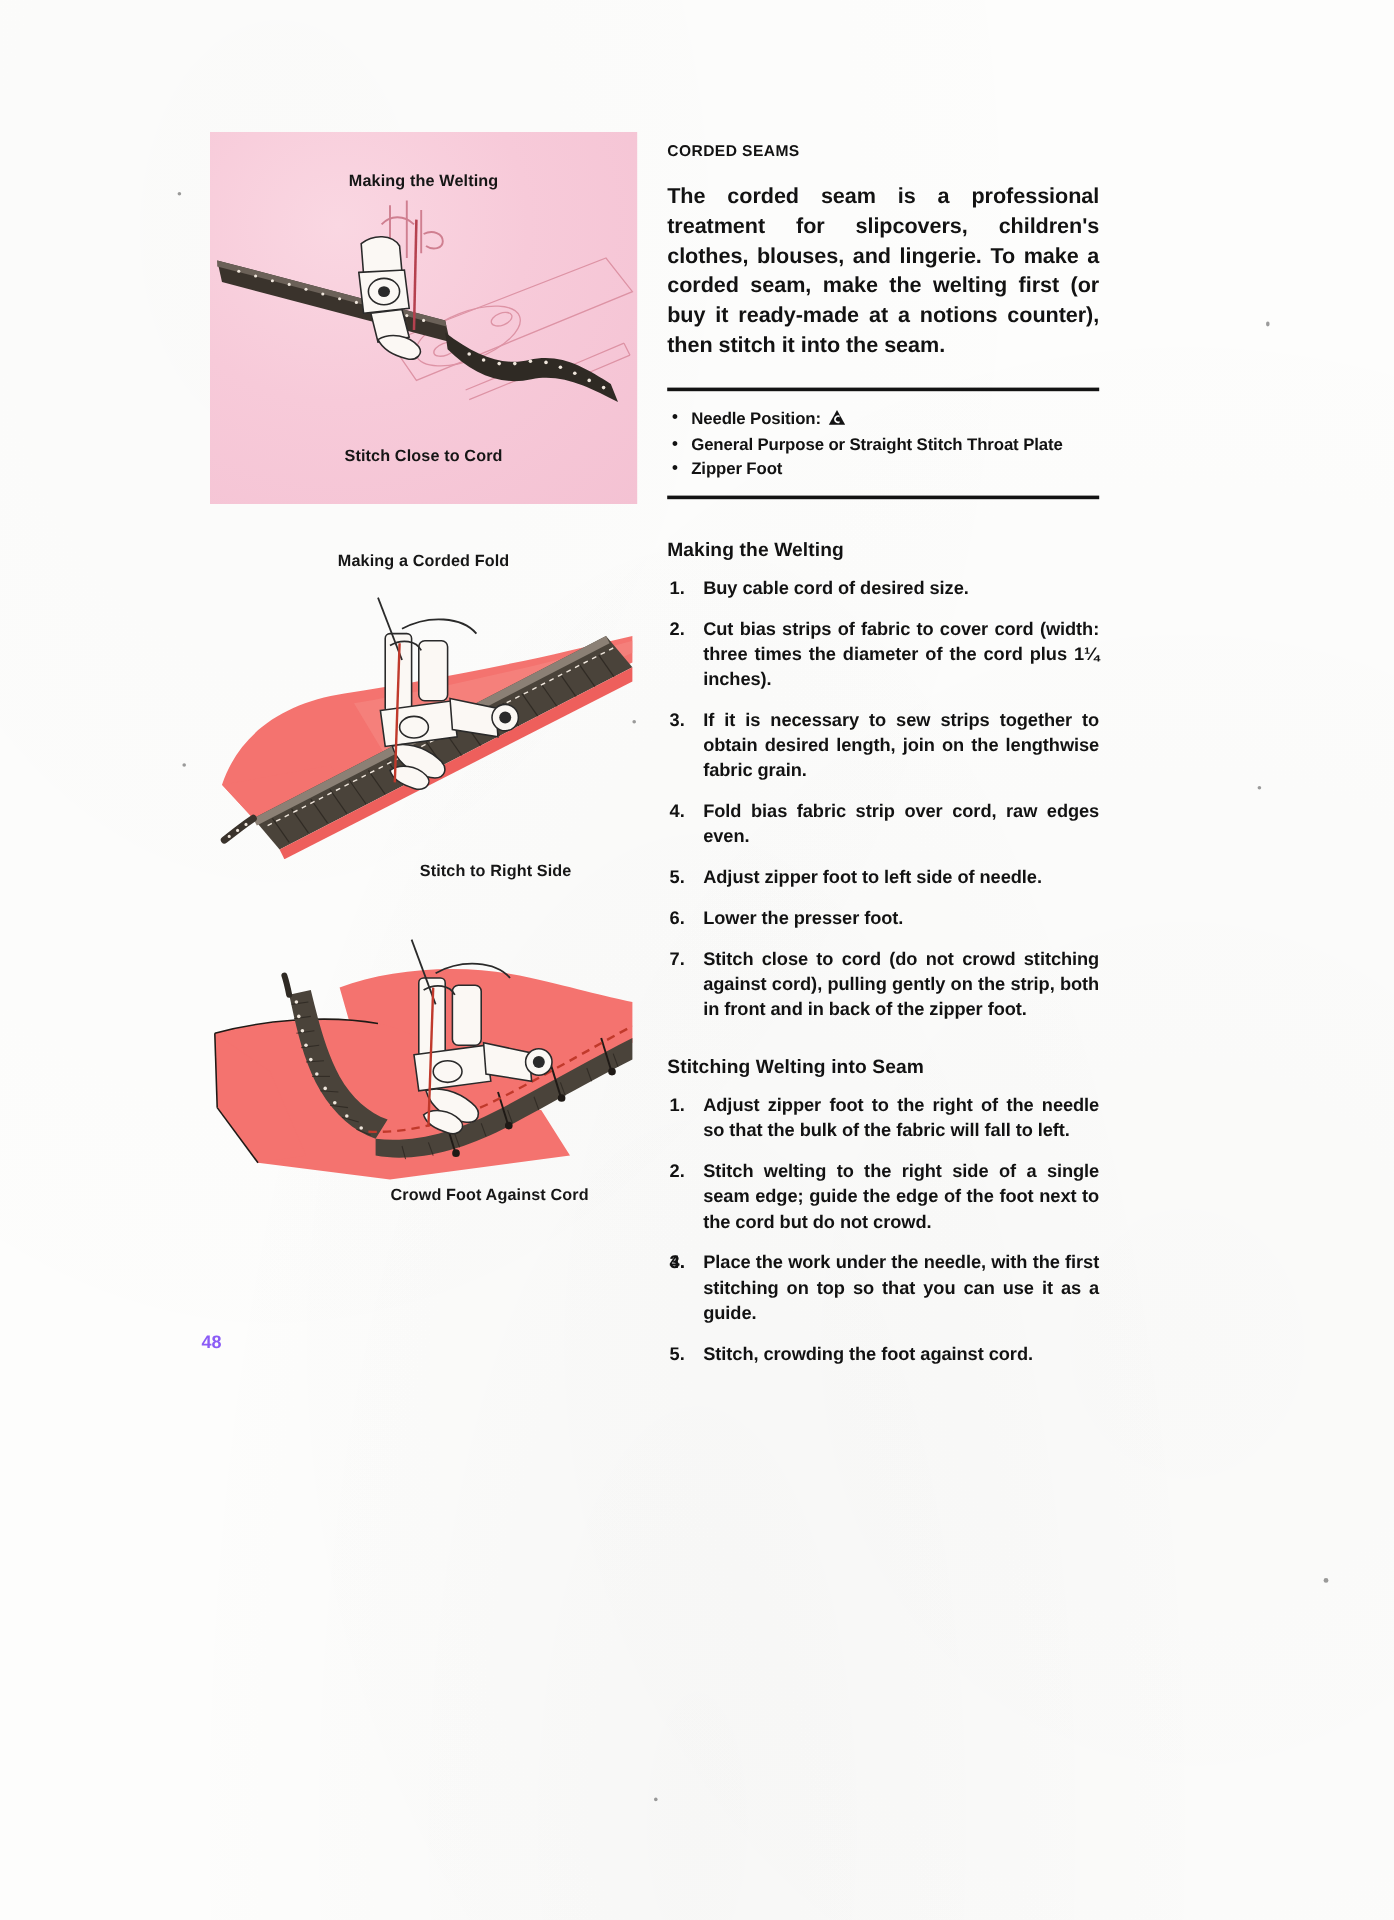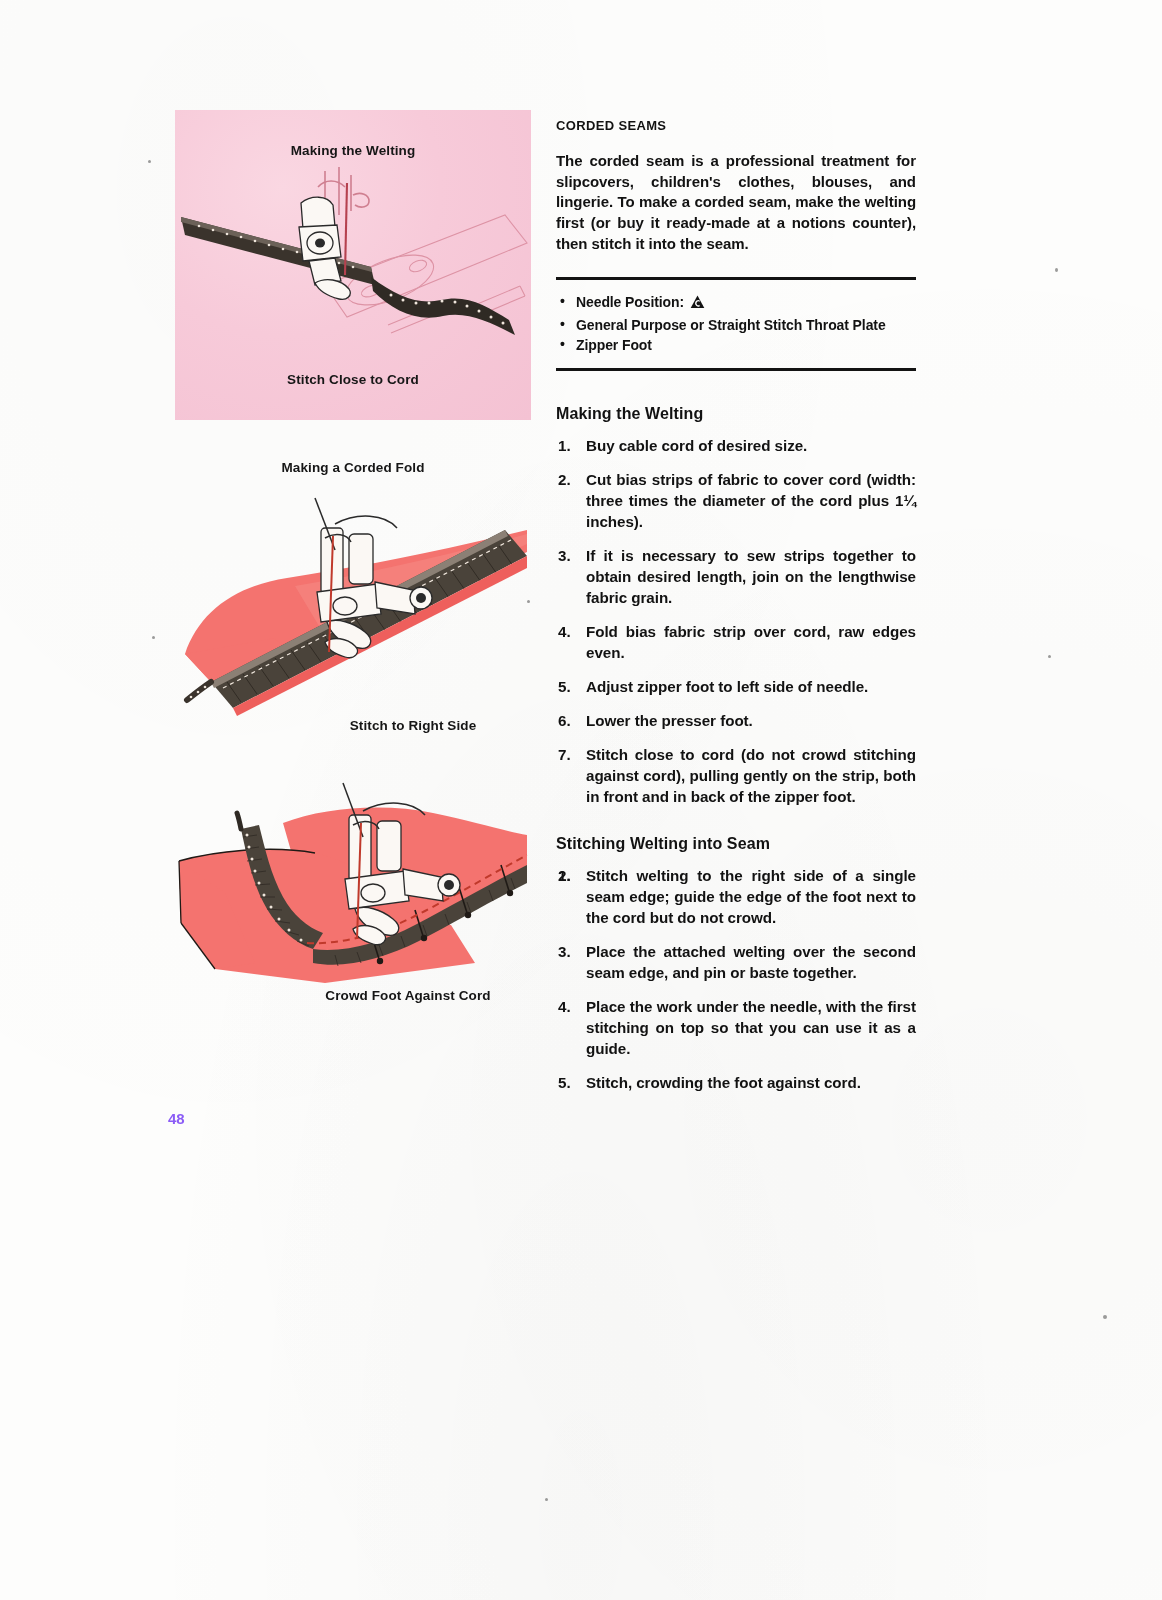--- a/index.html
+++ b/index.html
@@ -136,21 +136,21 @@
   }
 
   .section-title {
     font-size: 13px;
     font-weight: bold;
     letter-spacing: .35px;
     margin: 0 0 18px 0;
   }
 
   .intro {
-    font-size: 15px;
+    font-size: 18px;
     line-height: 1.38;
     font-weight: bold;
     text-align: justify;
     margin: 0;
     letter-spacing: -.05px;
   }
 
   .rule {
     height: 3px;
     background: #131313;
@@ -535,28 +535,28 @@
       <li>
         <span class="num">7.</span>
         <span>Stitch close to cord (do not crowd stitching against cord), pulling gently on the strip, both in front and in back of the zipper foot.</span>
       </li>
     </ol>
 
     <h2 class="sub-head">Stitching Welting into  Seam</h2>
     <ol class="steps">
       <li>
         <span class="num">1.</span>
+        <span>Adjust zipper foot to the right of the needle so that the bulk of the fabric will fall to left.</span>
       </li>
       <li>
         <span class="num">2.</span>
         <span>Stitch welting to the right side of a single seam edge; guide the edge of the foot next to the cord but do not crowd.</span>
       </li>
       <li>
         <span class="num">3.</span>
-        <span>Place the attached welting over the second seam edge, and pin or baste together.</span>
       </li>
       <li>
         <span class="num">4.</span>
         <span>Place the work under the needle, with the first stitching on top so that you can use it as a guide.</span>
       </li>
       <li class="indent-hang">
         <span class="num">5.</span>
         <span>Stitch, crowding the foot against cord.</span>
       </li>
     </ol>

